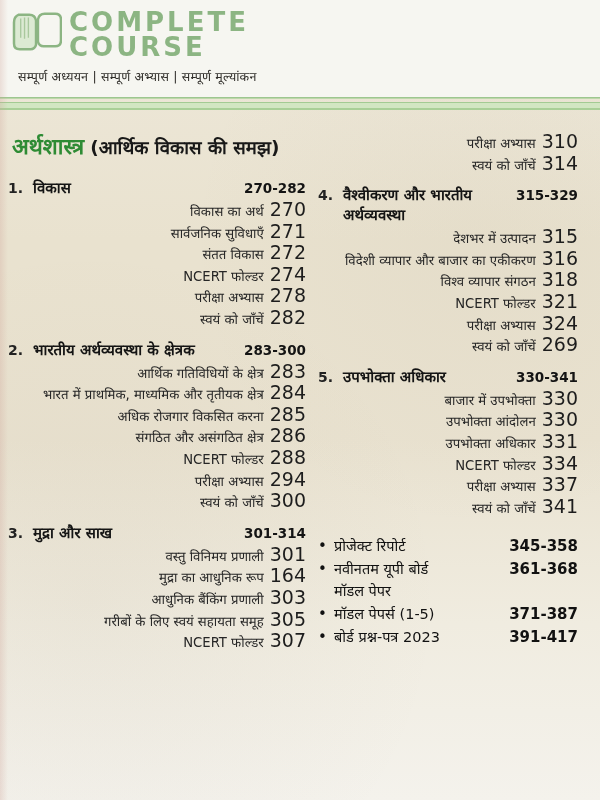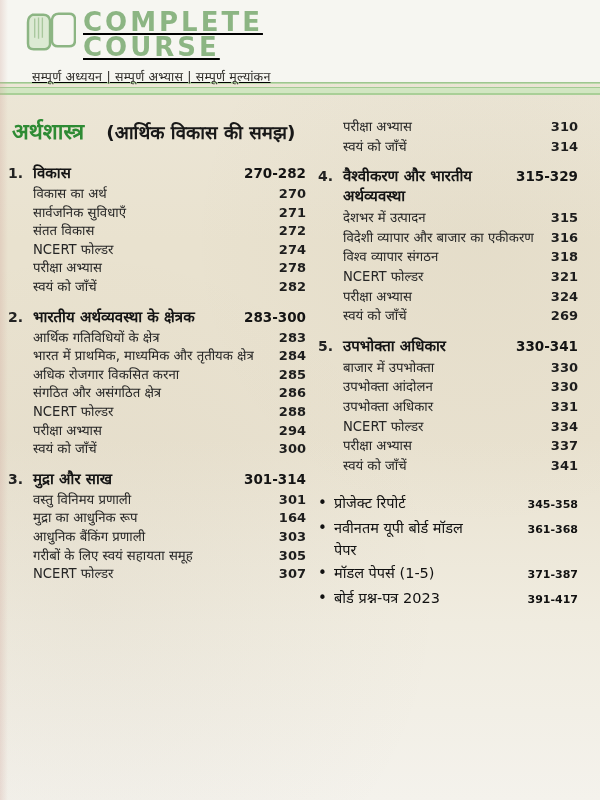--- a/index.html
+++ b/index.html
@@ -13,61 +13,61 @@
       radial-gradient(circle at 80% 30%, rgba(120,100,70,0.04), transparent 40%),
       linear-gradient(180deg,#f4f3ee 0%,#ece6d6 11%,#e9e2cf 30%,#e9e2d0 55%,#f0ece0 78%,#f4f2ec 100%);
   }
   .page::after {
     content:""; position:absolute; left:0; top:0; bottom:0; width:8px;
     background:linear-gradient(90deg, rgba(205,160,150,0.28), rgba(205,160,150,0));
     pointer-events:none;
   }
 
   
-  .header { padding:6px 14px 0 26px; height:82px; background:#f6f6f1;text-decoration:underline; }
+  .header { padding:6px 14px 0 12px; height:97px; background:#f6f6f1; }
   .logo-row { display:flex; align-items:flex-start; gap:7px; }
   .logo-icon { flex:none; margin-top:2px; }
   .logo-text { color:#8cb583; font-weight:bold; letter-spacing:3px;
                font-size:26px; line-height:0.98; padding-top:4px; }
   .tagline { margin-top:7px; margin-left:6px; font-size:12.5px; color:#2e2c28; letter-spacing:0.2px; }
 
   
   .band-thin { height:2px; background:#bcd8aa; border-top:1px solid #9ec690; }
   .band-thick { margin-top:3px; height:8px; background:#d2e6c2;
                 border-top:1px solid #a3cb93; border-bottom:2px solid #a9cf97; }
 
   
   .main { padding:14px 22px 0 8px; }
   .title-line { margin:6px 0 8px 4px; white-space:nowrap; }
   .subject { color:#2e8b34; font-size:22px; font-weight:bold; }
-  .subtitle { color:#181818; font-size:18.5px; font-weight:600; margin-left:22px; }
+  .subtitle { color:#181818; font-size:18.5px; font-weight:600; margin-left:6px; }
 
   .columns { display:flex; gap:12px; }
   .col-left { flex:0 0 298px; }
   .col-right { flex:1; margin-top:-38px; }
 
   .section { margin-bottom:9px; }
   .sec-head { display:flex; align-items:baseline; margin:9px 0 3px; }
   .sec-num { flex:none; width:25px; font-size:14px; font-weight:600; color:#222; }
   .sec-title { flex:1; font-size:15px; font-weight:bold; color:#141414; padding-right:6px; }
   .sec-pages { flex:none; font-size:13.5px; font-weight:bold; color:#141414;margin-left:13px; }
 
   .row { display:flex; align-items:baseline; padding-left:25px;
-         font-size:13.2px; line-height:18.6px; color:#262626; }
+         font-size:13.2px; line-height:18.6px; color:#262626;text-align:right; }
   .col-right .row { line-height:19.6px; }
   .row .label { flex:1; padding-right:6px; }
-  .row .pg { flex:none; font-size:13px; color:#1d1d1d; font-weight:700; }
+  .row .pg { flex:none; font-size:19px; color:#1d1d1d; font-weight:400; }
 
   .cont-rows { padding-top:2px; margin-bottom:4px; }
 
   .extras { margin-top:17px; }
   .extra-row { display:flex; align-items:baseline; line-height:22px; margin-bottom:1px; }
   .bullet-icon { flex:none; width:16px; font-size:15px; color:#111; }
   .extra-label { flex:1; font-size:14.5px; font-weight:normal; color:#111; padding-right:6px; }
-  .extra-pages { flex:none; font-size:11px; font-weight:bold; color:#111;margin-left:42px; }
+  .extra-pages { flex:none; font-size:15px; font-weight:bold; color:#111;margin-left:42px; }
 </style>
 </head>
 <body>
 
 <div class="page">
 
   <div class="header">
     <div class="logo-row">
       <span class="logo-icon">
         <svg width="50" height="46" viewBox="0 0 52 48">

